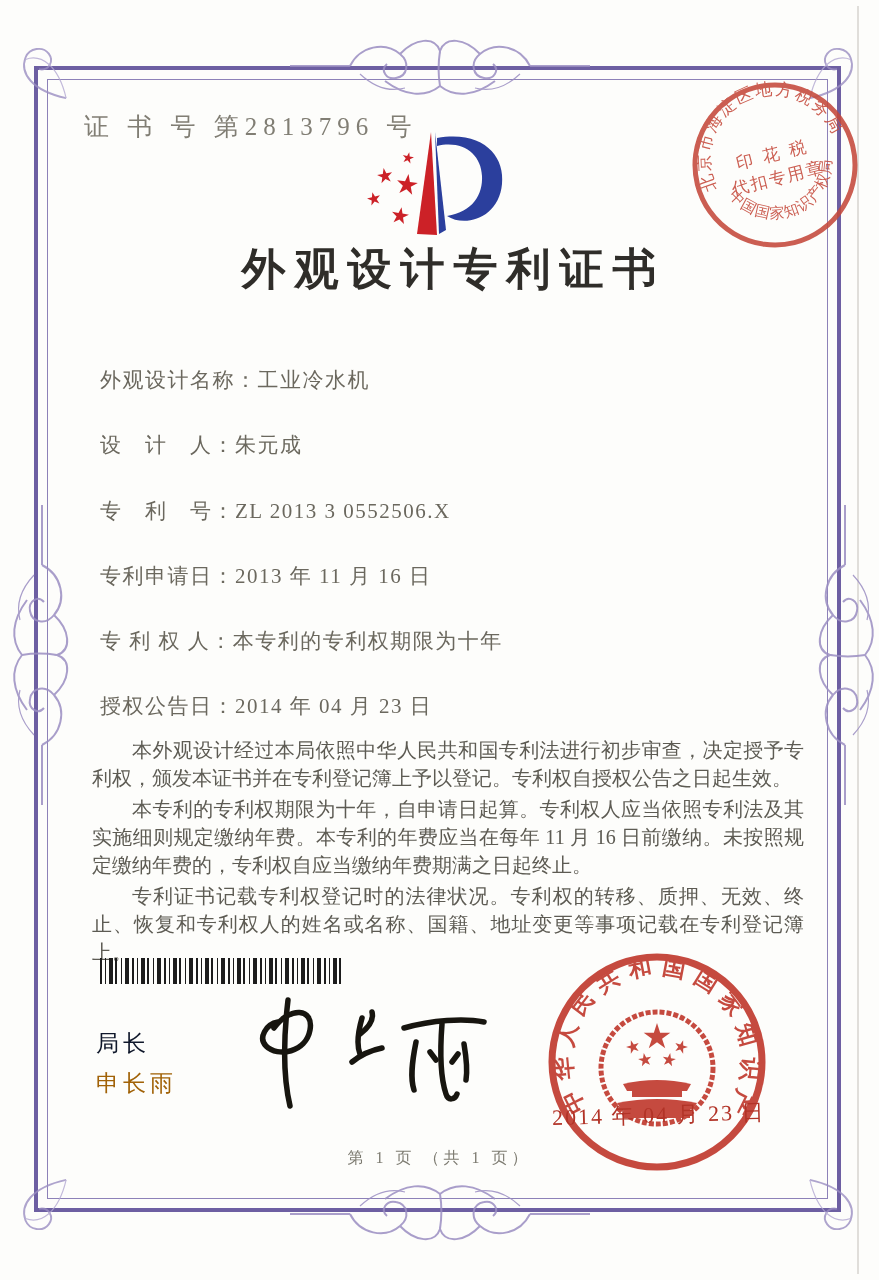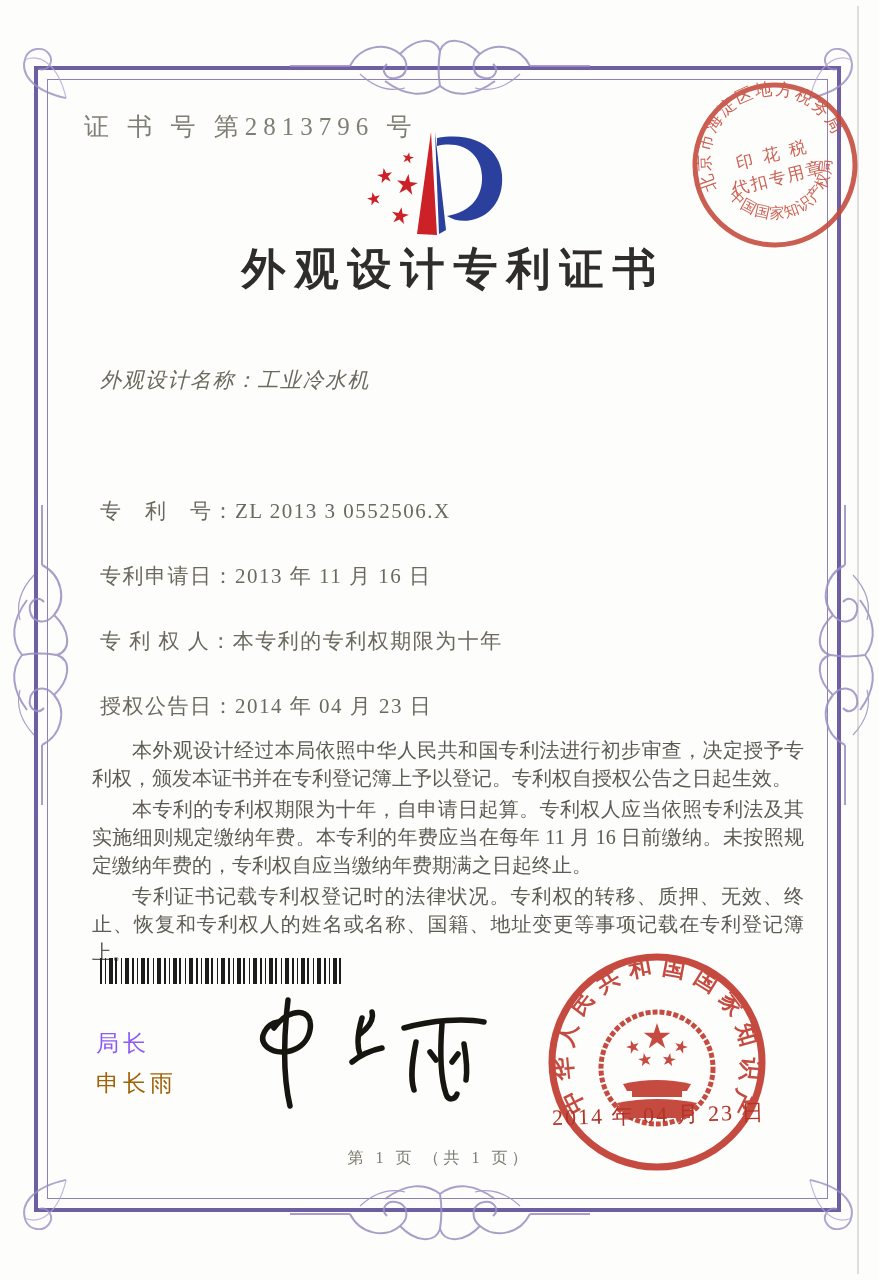--- a/index.html
+++ b/index.html
@@ -41,21 +41,21 @@
   .barcode{
     position:absolute;left:100px;top:958px;width:242px;height:26px;
     background:repeating-linear-gradient(90deg,
       #1c1c1c 0 2px,transparent 2px 5px,
       #1c1c1c 5px 6px,transparent 6px 9px,
       #1c1c1c 9px 13px,transparent 13px 15px,
       #1c1c1c 15px 17px,transparent 17px 21px,
       #1c1c1c 21px 22px,transparent 22px 25px,
       #1c1c1c 25px 29px,transparent 29px 32px);
   }
-  .signer-title{position:absolute;left:96px;top:1028px;font-size:23px;color:#8b5cf6;letter-spacing:4px;
+  .signer-title{position:absolute;left:96px;top:1028px;font-size:23px;color:#0f172a;letter-spacing:4px;
     font-family:"Liberation Sans","DejaVu Sans",sans-serif;}
   .signer-name{position:absolute;left:96px;top:1068px;font-size:23px;color:#a16207;letter-spacing:4px;
     font-family:"Liberation Sans","DejaVu Sans",sans-serif;}
   .signature-svg{position:absolute;left:212px;top:994px;width:280px;height:115px;}
   .tax-seal{position:absolute;left:688px;top:78px;width:174px;height:174px;transform:rotate(-14deg);opacity:.88;}
   .office-seal{position:absolute;left:545px;top:950px;width:224px;height:224px;opacity:.9;}
   .seal-date{
     position:absolute;left:552px;top:1100px;width:230px;
     font-size:22px;color:#b23327;letter-spacing:2px;transform:rotate(-1.5deg);
     white-space:nowrap;
@@ -149,22 +149,25 @@
     <path d="M82,14 C128,6 150,32 147,60 C144,94 110,104 92,92 C118,88 128,70 127,52 C126,30 108,16 82,22 Z" fill="#2b3f9d"></path>
     <use href="#star" transform="translate(53,34) scale(6) rotate(12)" fill="#cc2127"></use>
     <use href="#star" transform="translate(30,52) scale(8) rotate(-10)" fill="#cc2127"></use>
     <use href="#star" transform="translate(52,61) scale(11) rotate(8)" fill="#cc2127"></use>
     <use href="#star" transform="translate(19,75) scale(7) rotate(-14)" fill="#cc2127"></use>
     <use href="#star" transform="translate(45,92) scale(9) rotate(10)" fill="#cc2127"></use>
   </svg>
 
   <div class="title">外观设计专利证书</div>
 
-  <div class="field" style="top:366px;font-style:italic;">
+  <div class="field" style="top:366px;">
     <span>外观设计名称：</span><span>工业冷水机</span>
+  </div>
+  <div class="field" style="top:431px;">
+    <span>设　计　人：</span><span>朱元成</span>
   </div>
   <div class="field" style="top:497px;">
     <span>专　利　号：</span><span>ZL 2013 3 0552506.X</span>
   </div>
   <div class="field" style="top:562px;font-family:Liberation Serif, serif;">
     <span>专利申请日：</span><span>2013 年 11 月 16 日</span>
   </div>
   <div class="field" style="top:627px;">
     <span>专 利 权 人：</span><span>本专利的专利权期限为十年</span>
   </div>

